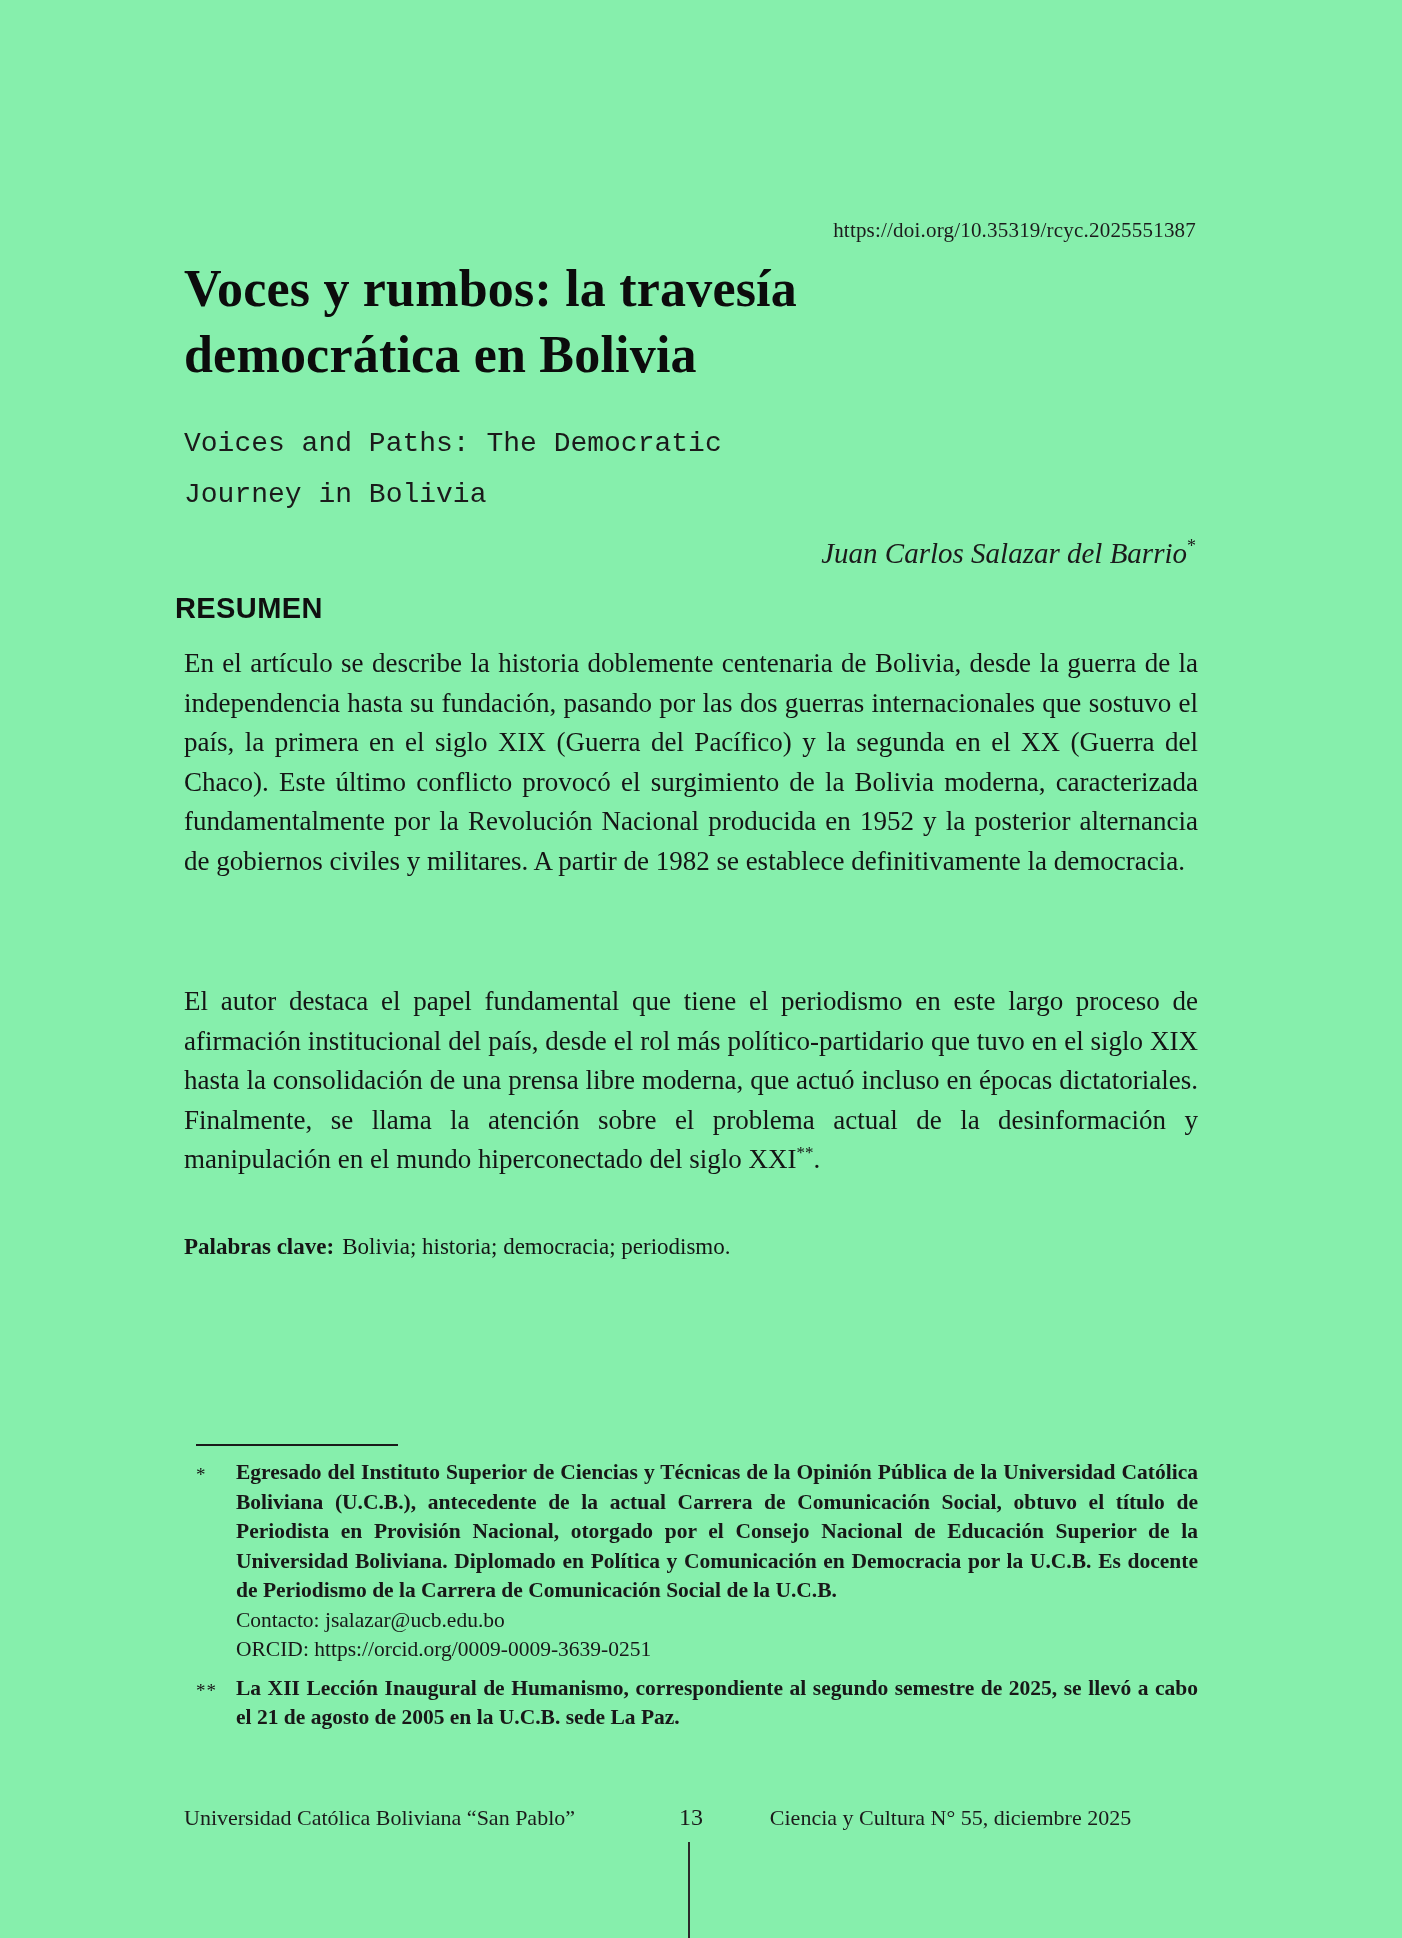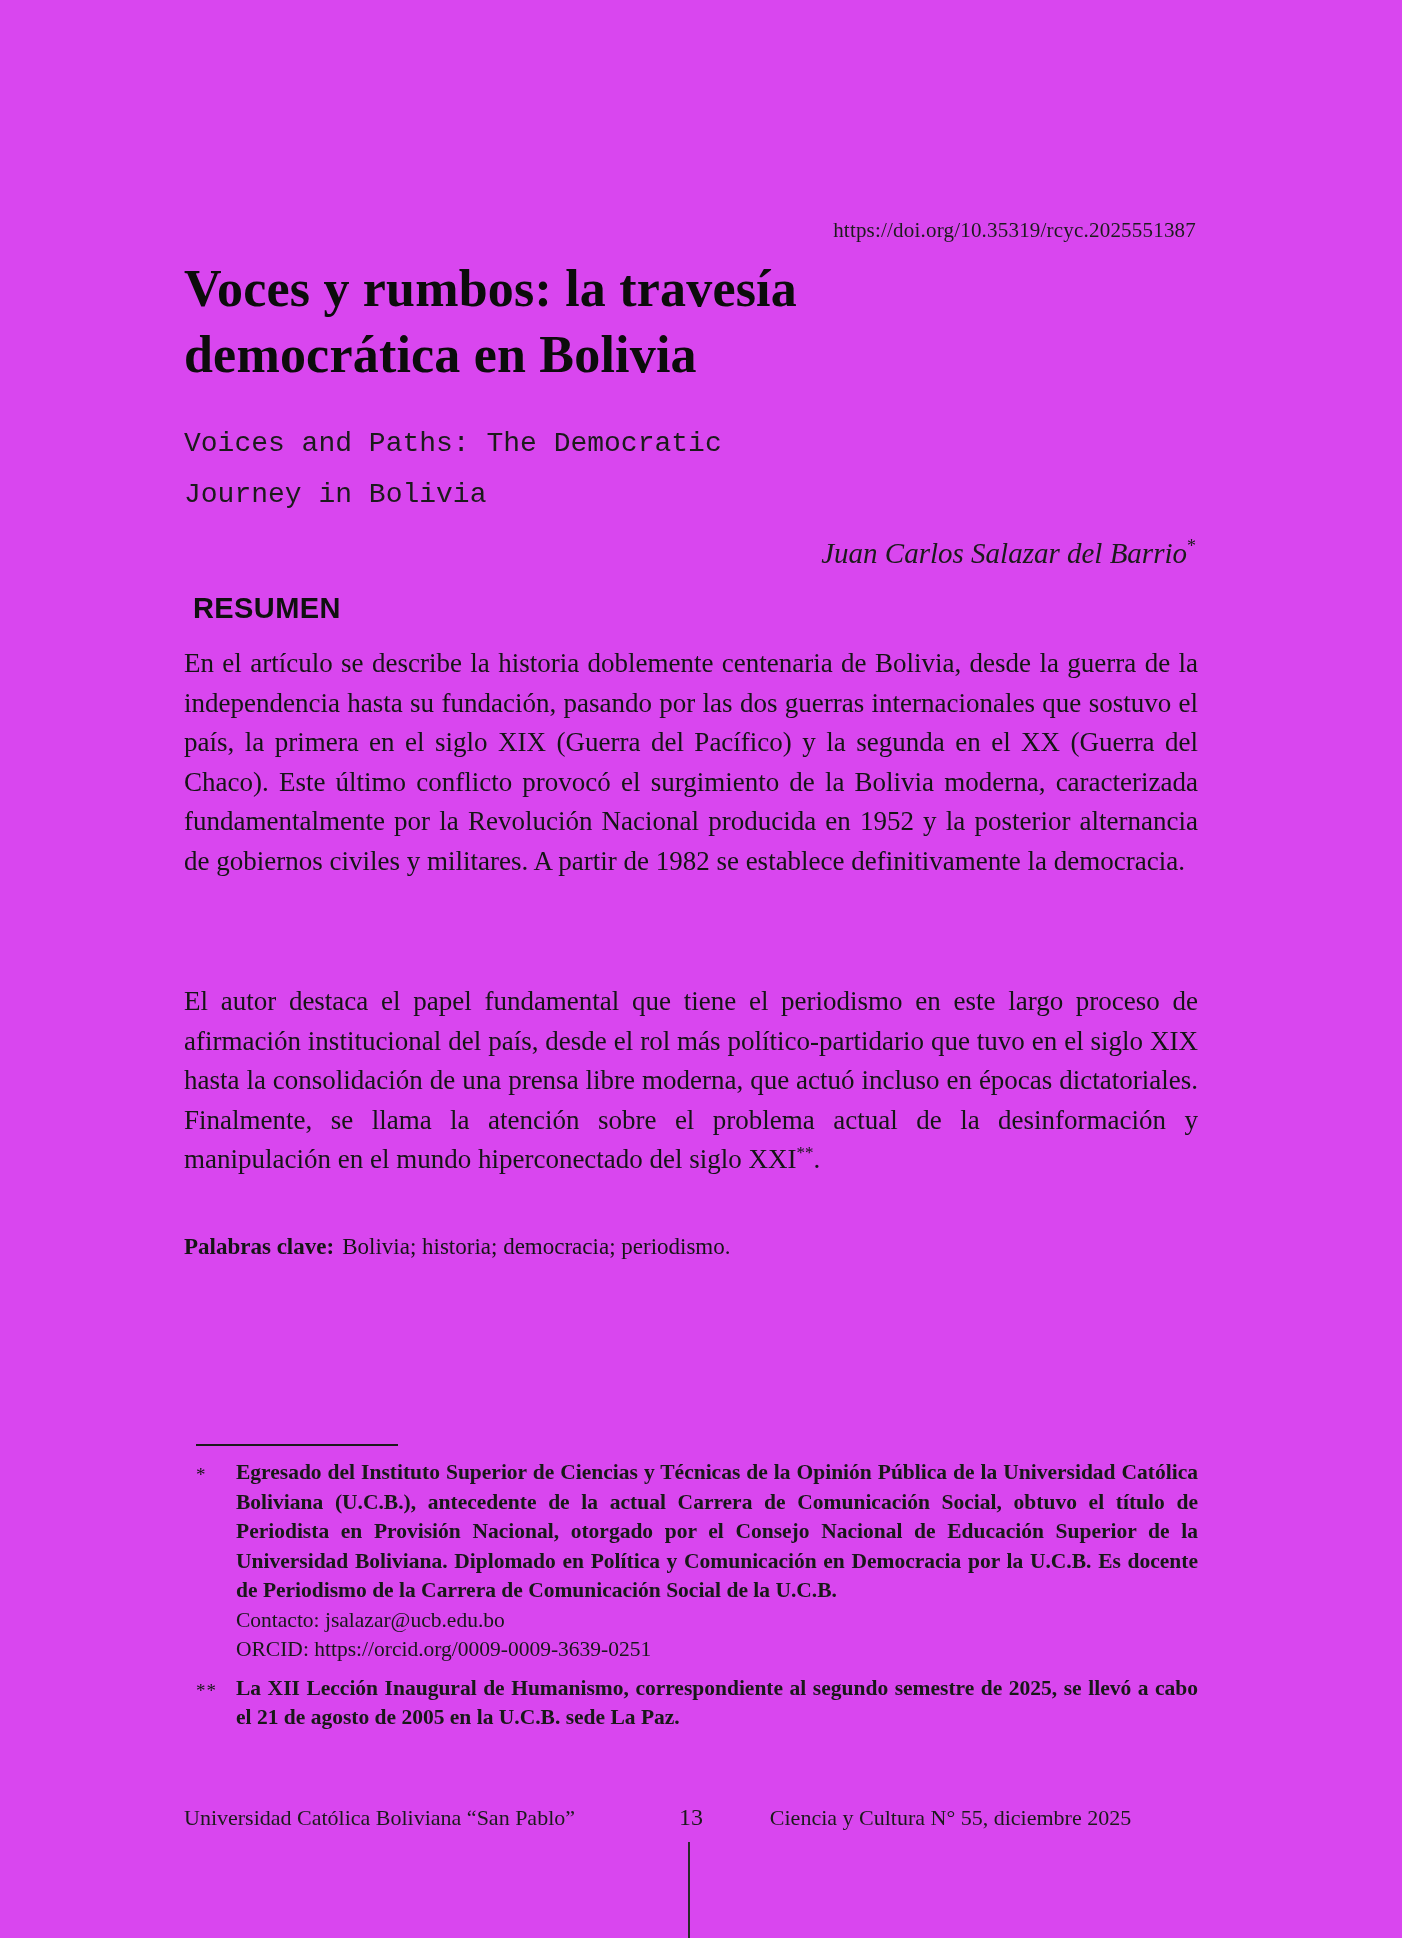--- a/index.html
+++ b/index.html
@@ -1,20 +1,20 @@
 <!DOCTYPE html>
 <html lang="es"><head>
 <meta charset="utf-8">
 <style>
   html, body { margin: 0; padding: 0; background: #ffffff; }
   .page {
     position: relative;
     width: 1402px;
     height: 1938px;
-    background: #d946ef;
+    background: #86efac;
     font-family: "Liberation Serif", serif;
     color: #161616;
     overflow: hidden;
   }
   .doi {
     position: absolute;
     top: 218px;
     right: 206px;
     font-size: 21px;
     letter-spacing: 0.2px;
@@ -45,21 +45,21 @@
     top: 536px;
     right: 206px;
     font-size: 29px;
     font-style: italic;
     color: #1b1b1b;
   }
   .byline sup { font-size: 18px; font-style: normal; }
   .resumen {
     position: absolute;
     top: 592px;
-    left: 193px;
+    left: 175px;
     font-family: "Liberation Sans", sans-serif;
     font-size: 29px;
     font-weight: 700;
     letter-spacing: 0.4px;
     color: #101010;
   }
   .para {
     position: absolute;
     left: 184px;
     width: 1014px;

